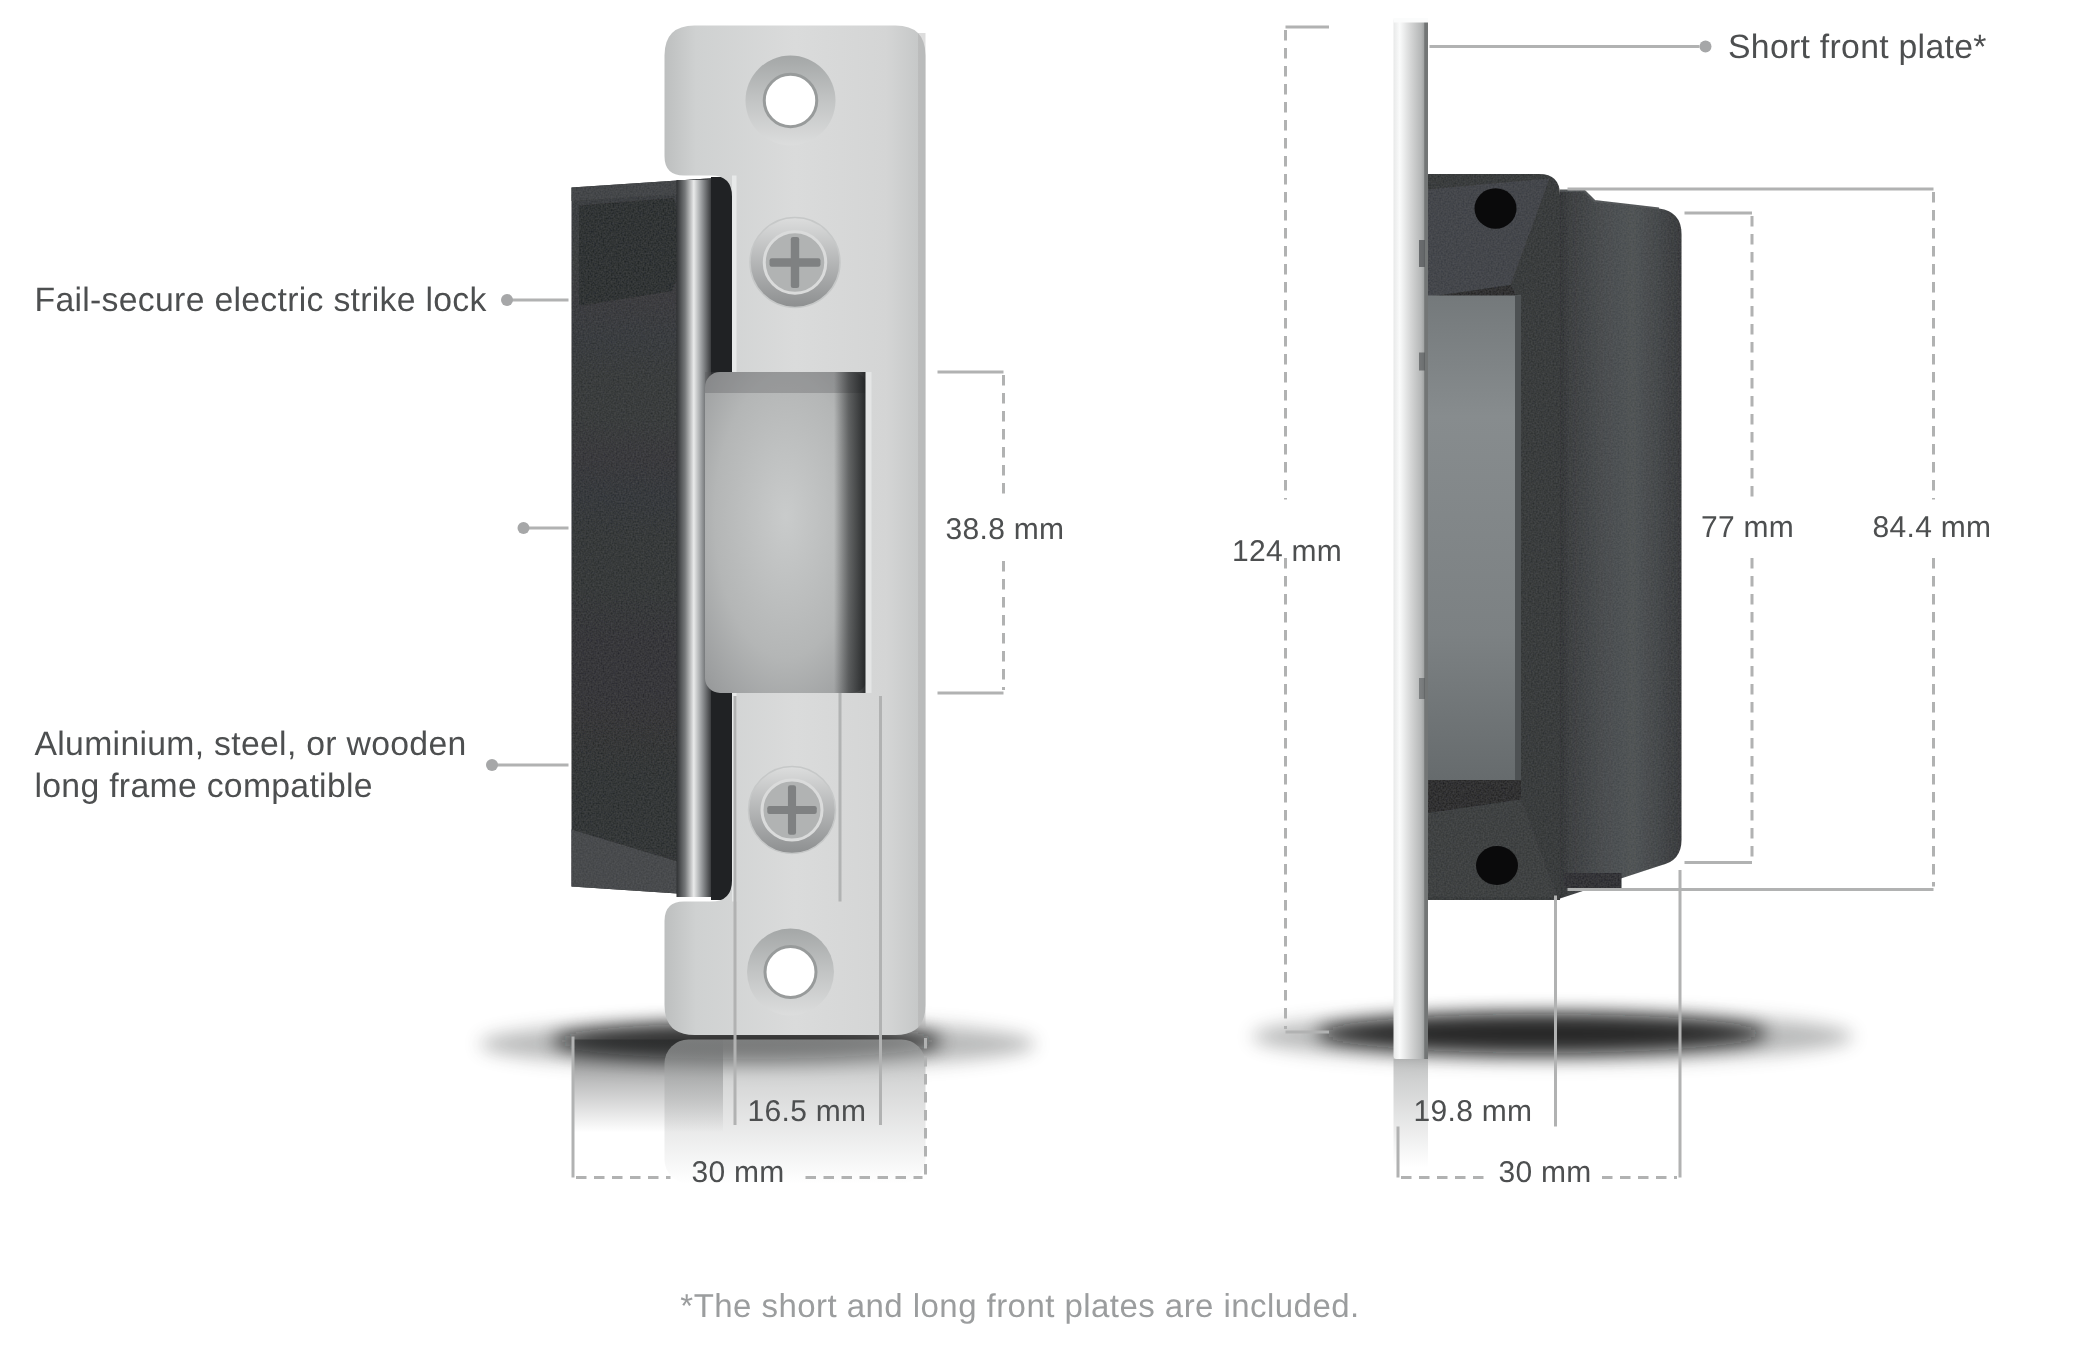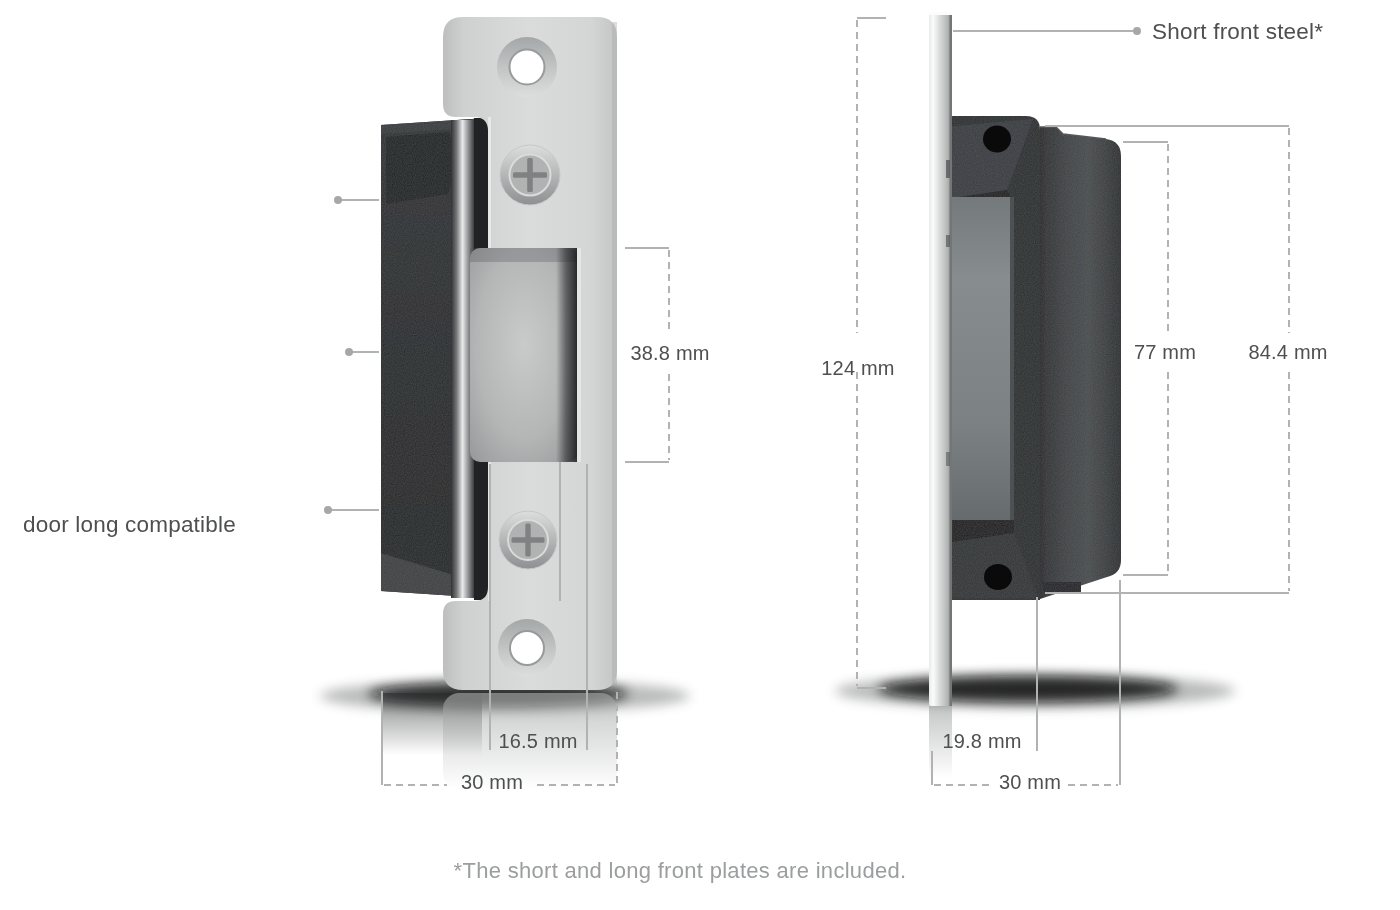--- a/index.html
+++ b/index.html
@@ -220,25 +220,27 @@
     <circle class="leaderdot" cx="338" cy="200" r="4"></circle>
     <path class="dimline" d="M352,352 H379"></path>
     <circle class="leaderdot" cx="349" cy="352" r="4"></circle>
     <path class="dimline" d="M331,510 H379"></path>
     <circle class="leaderdot" cx="328" cy="510" r="4"></circle>
     <path class="dimline" d="M953,31 H1133"></path>
     <circle class="leaderdot" cx="1137" cy="31" r="4"></circle>
   </g>
 </svg>
 
-
-
-<div class="t vcenter" style="left:23px;top:524px">door long compatible</div>
-
-<div class="t vcenter" style="left:1152px;top:31px">Short front steel*</div>
+<div class="t vcenter" style="left:23px;top:200px">Fail-secure electric strike lock</div>
+
+
+<div class="t vcenter" style="left:23px;top:496px">Aluminium, steel, or wooden</div>
+<div class="t vcenter" style="left:23px;top:524px">long frame compatible</div>
+
+<div class="t vcenter" style="left:1152px;top:31px">Short front plate*</div>
 
 <div class="t dim center" style="left:670px;top:353px">38.8 mm</div>
 
 <div class="t dim center" style="left:538px;top:741px">16.5 mm</div>
 
 <div class="t dim center" style="left:492px;top:782px">30 mm</div>
 
 <div class="t dim center" style="left:858px;top:368px">124 mm</div>
 
 <div class="t dim center" style="left:1165px;top:352px">77 mm</div>

